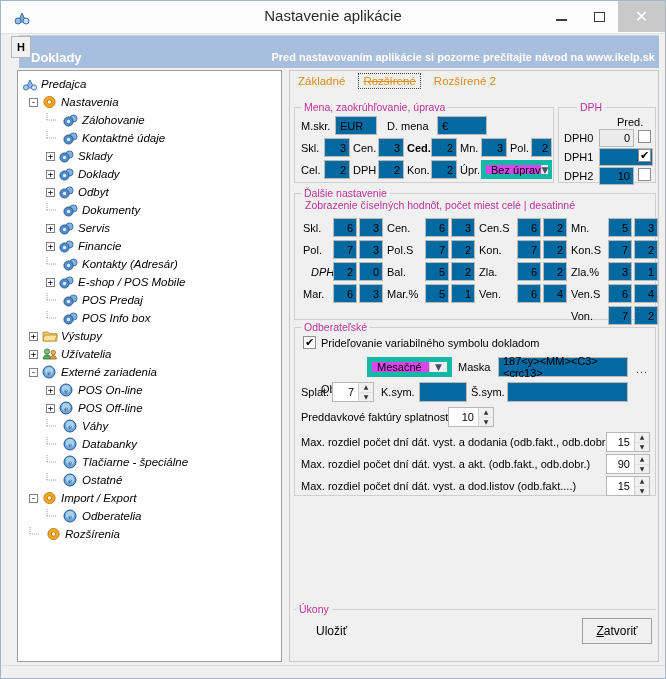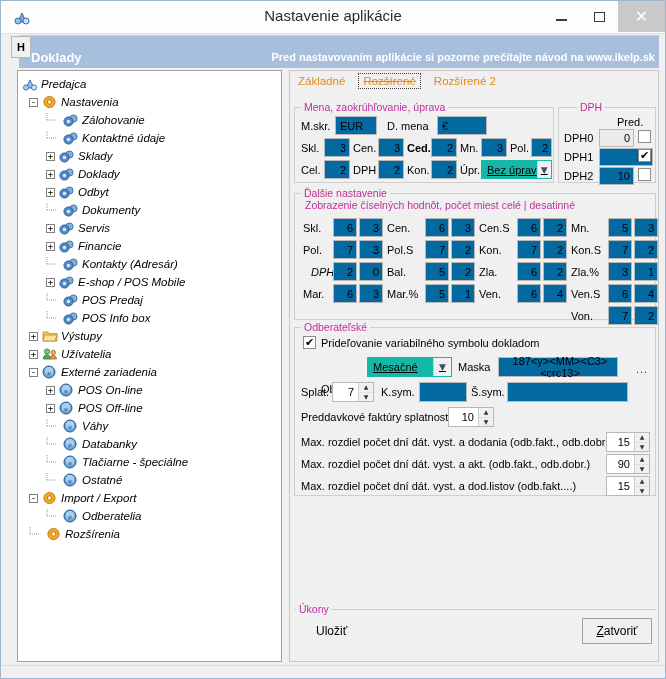--- a/index.html
+++ b/index.html
@@ -124,23 +124,23 @@
   .fld.left{justify-content:flex-start;padding-left:4px;padding-right:0;}
   .fld.dis{background:#ebebeb;}
   .cb{
     position:absolute;width:13px;height:13px;background:#fff;
     border:1px solid #8d8d8d;box-sizing:border-box;
     display:flex;align-items:center;justify-content:center;
     font-size:11px;line-height:11px;color:#000;
     font-family:"DejaVu Sans",sans-serif;
   }
   .sel-box{
-    position:absolute;background:#14b8a6;border:1px solid #14b8a6;
+    position:absolute;background:#d946ef;border:5px solid #14b8a6;
     box-sizing:border-box;font-size:11px;
-    display:flex;align-items:center;text-decoration:underline;
+    display:flex;align-items:center;
   }
   .sel-box .txt{padding-left:5px;flex:1;white-space:nowrap;}
   .sel-box .arw{
     width:17px;height:100%;background:#f0f0f0;border-left:1px solid #cfcfcf;
     display:flex;align-items:center;justify-content:center;
     font-size:9px;color:#4a4a6a;font-family:"DejaVu Sans",sans-serif;
   }
   .spin{
     position:absolute;background:#fff;border:1px solid #b8b8b8;
     box-sizing:border-box;display:flex;align-items:stretch;
@@ -497,21 +497,21 @@
 
       <div class="cb" style="left:8px;top:8px;">✔</div>
       <span class="lab" style="left:26px;top:9px;">Prideľovanie variabilného symbolu dokladom</span>
 
       <span class="lab" style="left:26px;top:33px;margin-top:22px;">Obdobie</span>
       <div class="sel-box" style="left:72px;top:29px;width:85px;height:20px;">
         <span class="txt">Mesačné</span>
         <span class="arw">▼</span>
       </div>
       <span class="lab" style="left:163px;top:33px;">Maska</span>
-      <div class="fld left" style="left:203px;top:29px;width:120px;height:20px;text-align:center;">187&lt;y&gt;&lt;MM&gt;&lt;C3&gt;&lt;crc13&gt;</div>
+      <div class="fld left" style="left:203px;top:29px;width:130px;height:20px;">187&lt;y&gt;&lt;MM&gt;&lt;C3&gt;&lt;crc13&gt;</div>
       <span class="dots-btn" style="left:341px;top:35px;">...</span>
 
       <span class="lab" style="left:6px;top:58px;">Splat.</span>
       <div class="spin" style="left:37px;top:54px;width:42px;height:20px;">
         <span class="v">7</span>
         <span class="ar">
             <span>▲</span>
             <span>▼</span>
           </span>
       </div>

